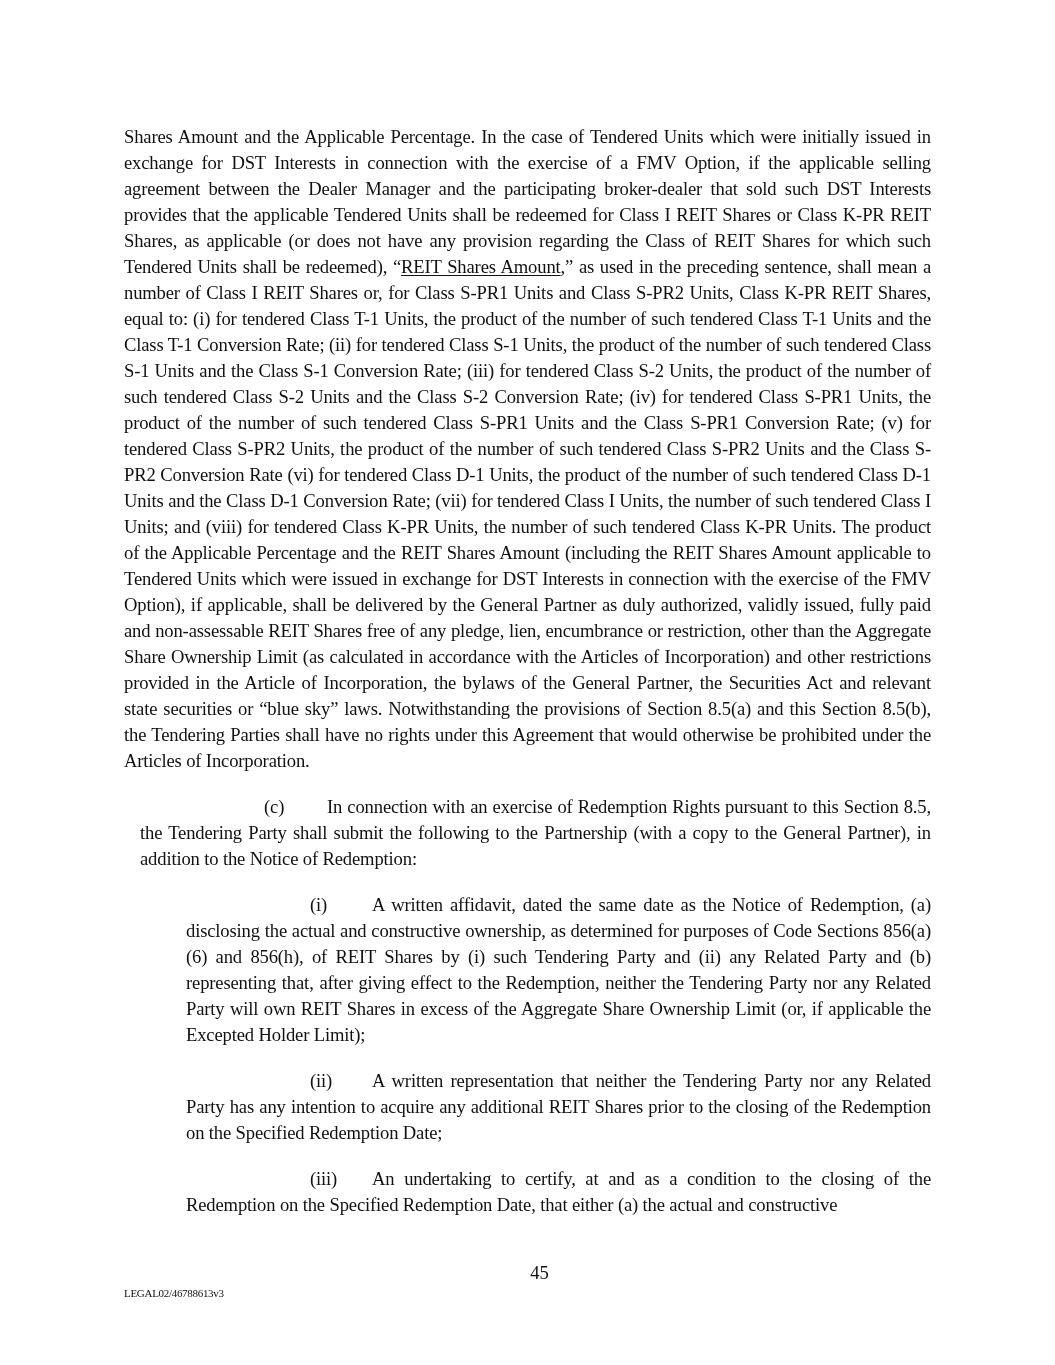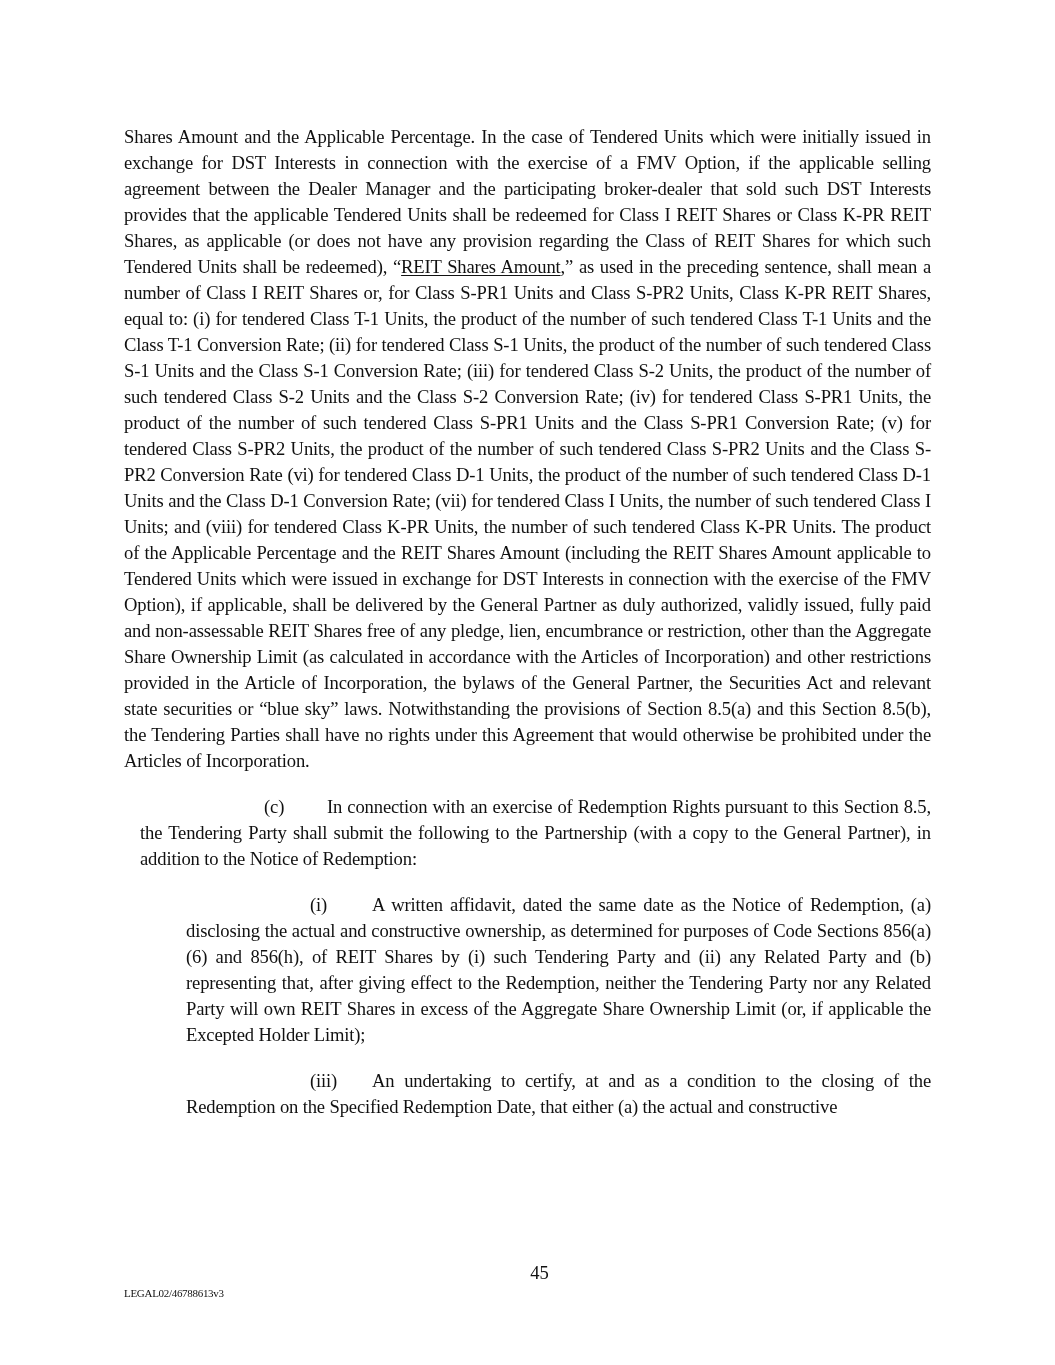--- a/index.html
+++ b/index.html
@@ -72,19 +72,20 @@
 <body>
 
 <div class="page">
 
   <p class="para para-main"><span>Shares Amount and the Applicable Percentage. In the case of Tendered Units which were initially issued in exchange for DST Interests in connection with the exercise of a FMV Option, if the applicable selling agreement between the Dealer Manager and the participating broker-dealer that sold such DST Interests provides that the applicable Tendered Units shall be redeemed for Class I REIT Shares or Class K-PR REIT Shares, as applicable (or does not have any provision regarding the Class of REIT Shares for which such Tendered Units shall be redeemed), “</span><span class="u">REIT Shares Amount</span><span>,” as used in the preceding sentence, shall mean a number of Class I REIT Shares or, for Class S-PR1 Units and Class S-PR2 Units, Class K-PR REIT Shares, equal to: (i) for tendered Class T-1 Units, the product of the number of such tendered Class T-1 Units and the Class T-1 Conversion Rate; (ii) for tendered Class S-1 Units, the product of the number of such tendered Class S-1 Units and the Class S-1 Conversion Rate; (iii) for tendered Class S-2 Units, the product of the number of such tendered Class S-2 Units and the Class S-2 Conversion Rate; (iv) for tendered Class S-PR1 Units, the product of the number of such tendered Class S-PR1 Units and the Class S-PR1 Conversion Rate; (v) for tendered Class S-PR2 Units, the product of the number of such tendered Class S-PR2 Units and the Class S-PR2 Conversion Rate (vi) for tendered Class D-1 Units, the product of the number of such tendered Class D-1 Units and the Class D-1 Conversion Rate; (vii) for tendered Class I Units, the number of such tendered Class I Units; and (viii) for tendered Class K-PR Units, the number of such tendered Class K-PR Units. The product of the Applicable Percentage and the REIT Shares Amount (including the REIT Shares Amount applicable to Tendered Units which were issued in exchange for DST Interests in connection with the exercise of the FMV Option), if applicable, shall be delivered by the General Partner as duly authorized, validly issued, fully paid and non-assessable REIT Shares free of any pledge, lien, encumbrance or restriction, other than the Aggregate Share Ownership Limit (as calculated in accordance with the Articles of Incorporation) and other restrictions provided in the Article of Incorporation, the bylaws of the General Partner, the Securities Act and relevant state securities or “blue sky” laws. Notwithstanding the provisions of Section 8.5(a) and this Section 8.5(b), the Tendering Parties shall have no rights under this Agreement that would otherwise be prohibited under the Articles of Incorporation.</span></p>
 
   <p class="para para-c"><span class="lead-c">(c)</span><span>In connection with an exercise of Redemption Rights pursuant to this Section 8.5, the Tendering Party shall submit the following to the Partnership (with a copy to the General Partner), in addition to the Notice of Redemption:</span></p>
 
   <p class="para para-sub"><span class="lead-sub">(i)</span><span>A written affidavit, dated the same date as the Notice of Redemption, (a) disclosing the actual and constructive ownership, as determined for purposes of Code Sections 856(a)(6) and 856(h), of REIT Shares by (i) such Tendering Party and (ii) any Related Party and (b) representing that, after giving effect to the Redemption, neither the Tendering Party nor any Related Party will own REIT Shares in excess of the Aggregate Share Ownership Limit (or, if applicable the Excepted Holder Limit);</span></p>
 
+  <p class="para para-sub"><span class="lead-sub">(ii)</span><span>A written representation that neither the Tendering Party nor any Related Party has any intention to acquire any additional REIT Shares prior to the closing of the Redemption on the Specified Redemption Date;</span></p>
 
   <p class="para para-sub"><span class="lead-sub">(iii)</span><span>An undertaking to certify, at and as a condition to the closing of the Redemption on the Specified Redemption Date, that either (a) the actual and constructive</span></p>
 
 </div>
 
 <div class="page-number">45</div>
 <div class="doc-id">LEGAL02/46788613v3</div>
 
 </body></html>

